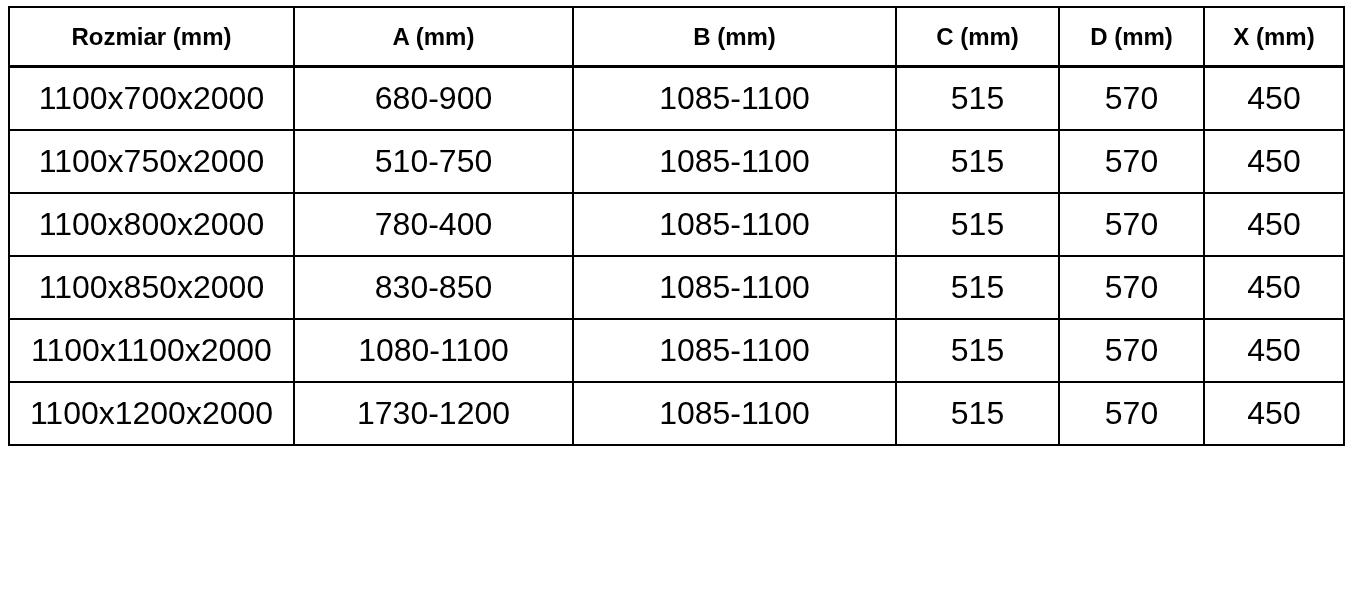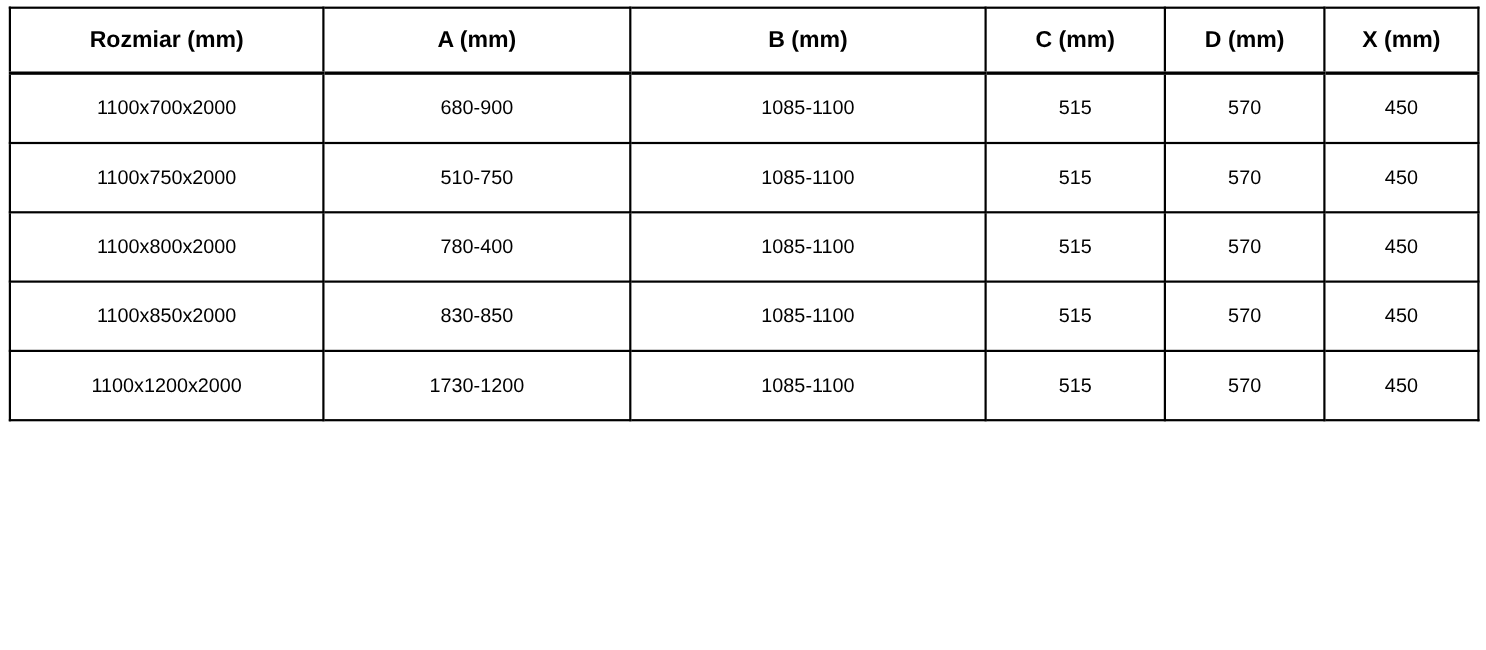--- a/index.html
+++ b/index.html
@@ -32,27 +32,27 @@
   .col-x { width: 140px; }
   th, td {
     border: 2px solid #000000;
     text-align: center;
     vertical-align: middle;
     padding: 0;
     white-space: nowrap;
     overflow: hidden;
   }
   th {
-    font-size: 21px;
+    font-size: 24px;
     font-weight: 700;
     height: 57px;
     border-bottom-width: 3px;
   }
   td {
-    font-size: 18px;
+    font-size: 32px;
     font-weight: 400;
     height: 61px;
   }
 </style>
 </head>
 <body>
 
 <div class="canvas">
   <table class="spec-table">
     <colgroup>
@@ -100,20 +100,28 @@
       </tr>
       <tr>
         <td>1100x850x2000</td>
         <td>830-850</td>
         <td>1085-1100</td>
         <td>515</td>
         <td>570</td>
         <td>450</td>
       </tr>
       <tr>
+        <td>1100x1100x2000</td>
+        <td>1080-1100</td>
+        <td>1085-1100</td>
+        <td>515</td>
+        <td>570</td>
+        <td>450</td>
+      </tr>
+      <tr>
         <td>1100x1200x2000</td>
         <td>1730-1200</td>
         <td>1085-1100</td>
         <td>515</td>
         <td>570</td>
         <td>450</td>
       </tr>
     </tbody>
   </table>
 </div>

